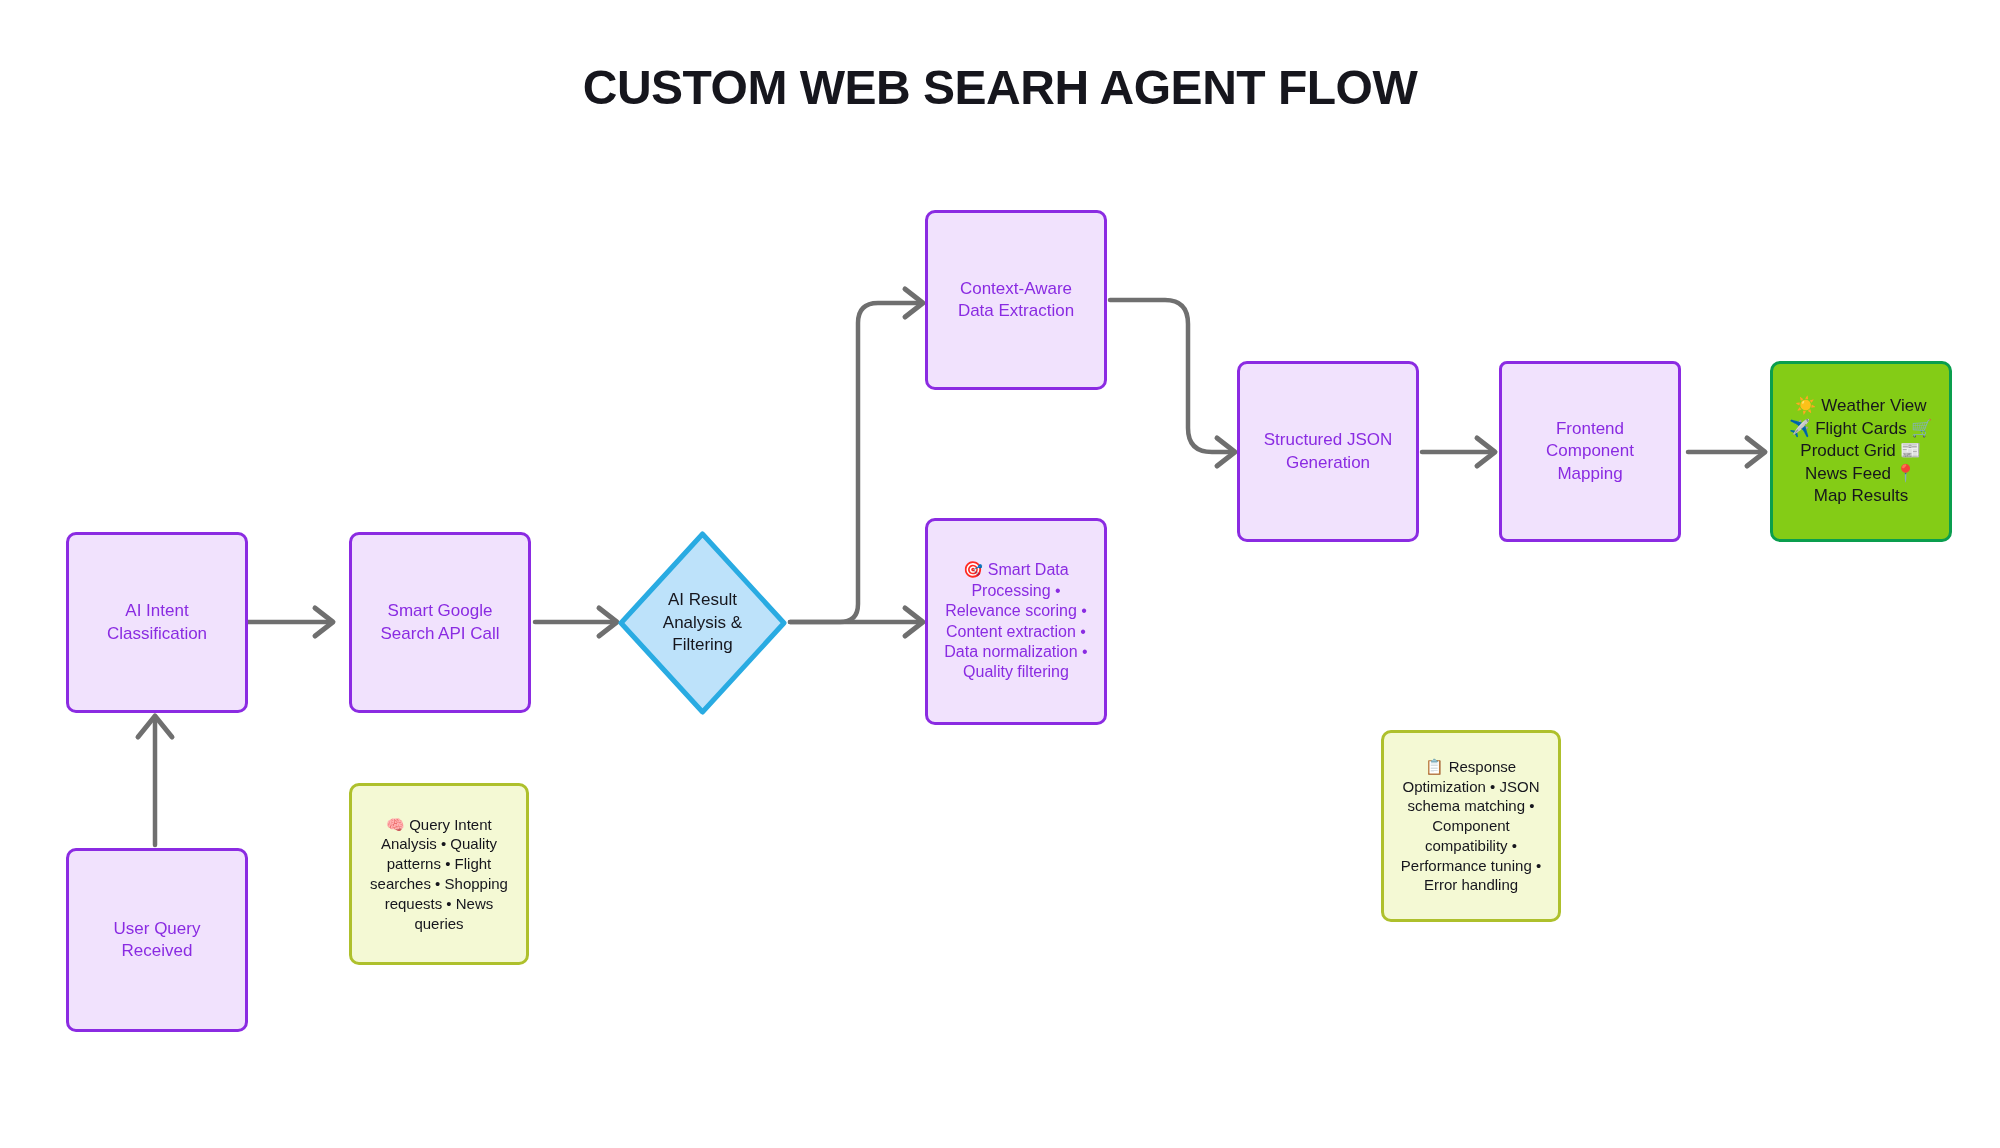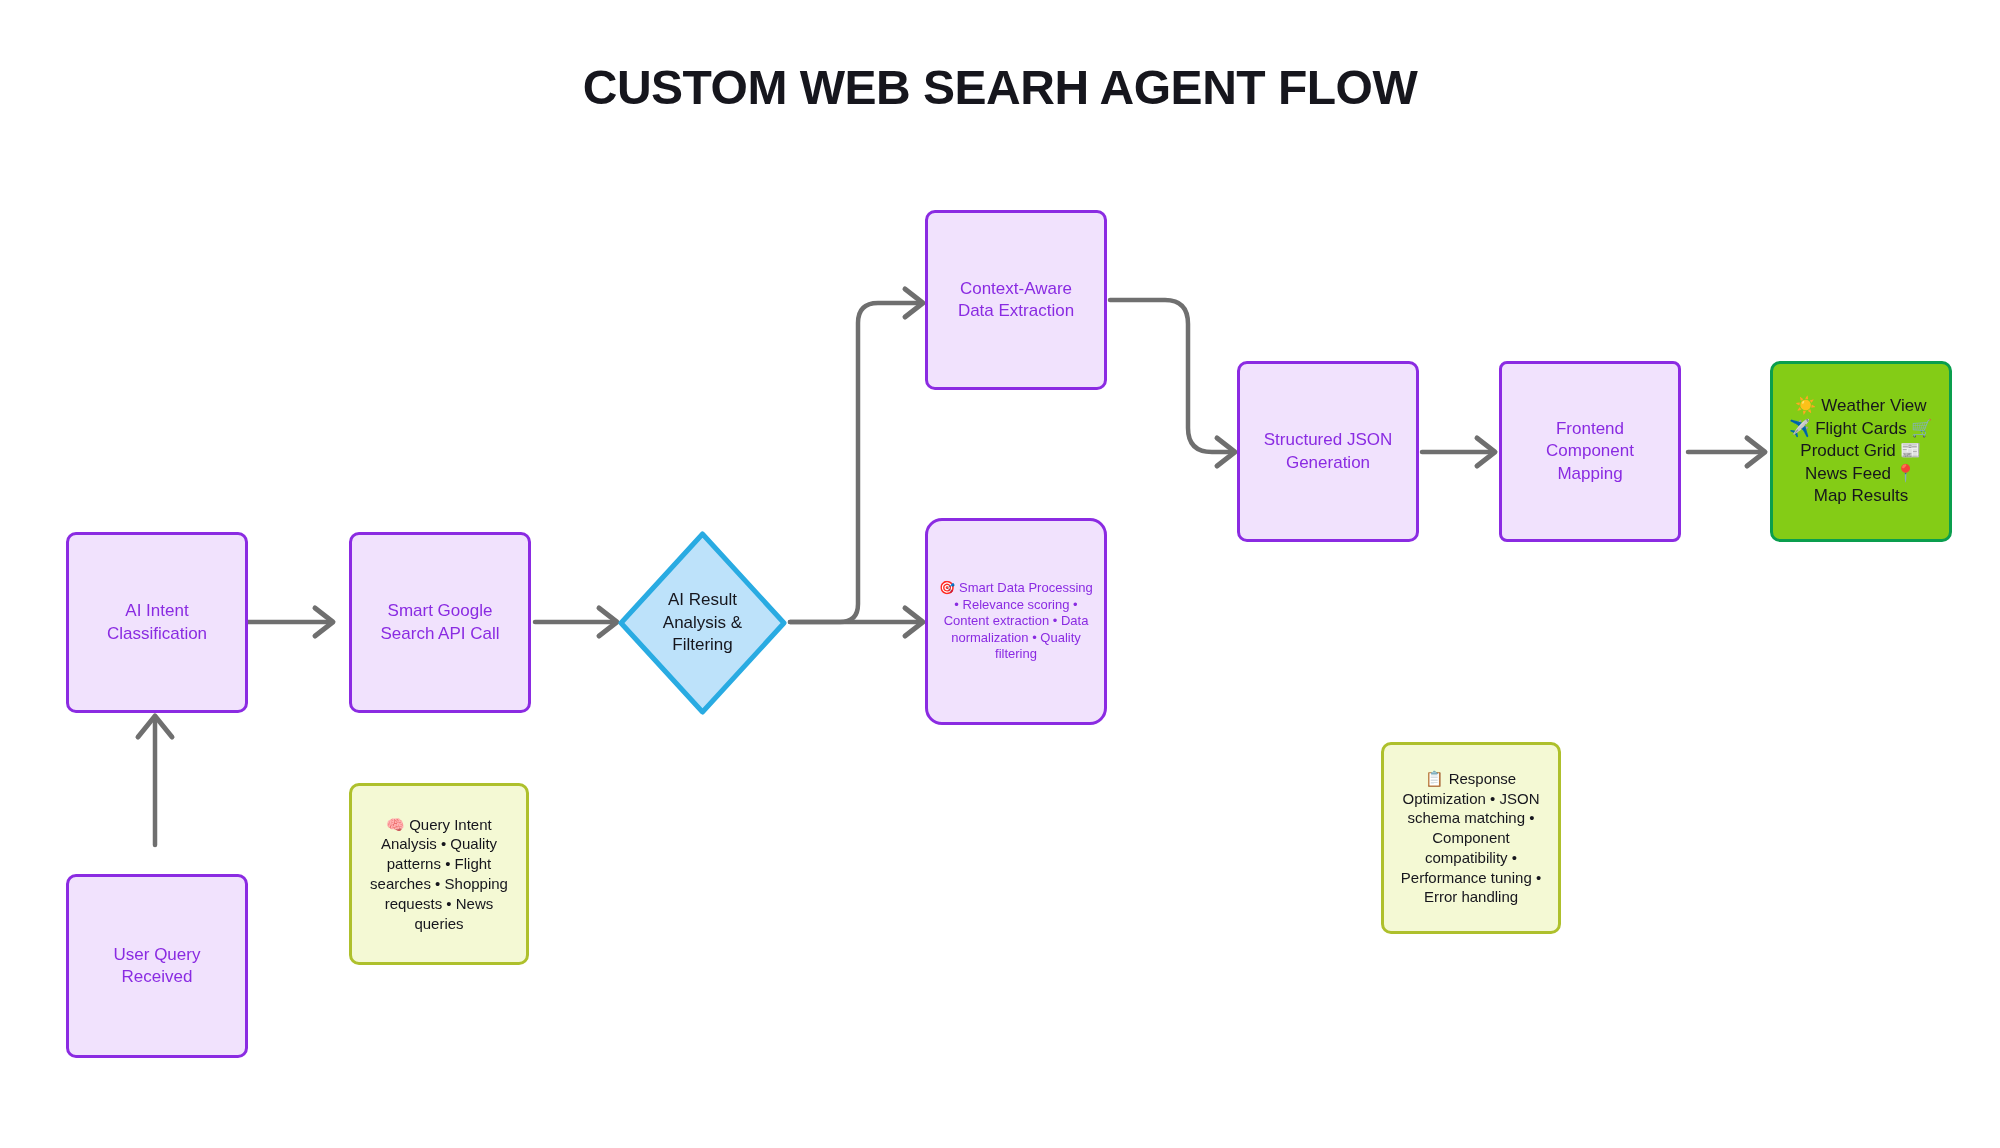--- a/index.html
+++ b/index.html
@@ -79,23 +79,22 @@
   
   .node--green {
     background: #84cc16;
     border-color: #0a9e4e;
     color: #16161d;
     font-size: 17px;
   }
 
   
   .node--dense {
-    font-size: 13px;
+    font-size: 16px;
     line-height: 1.28;
-    border-radius: 17px;
   }
 
   
   .diamond-wrap {
     position: absolute;
   }
   .diamond-shape {
     position: absolute;
     inset: 0;
   }
@@ -172,21 +171,21 @@
       <path class="edge" d="M 1422 452 L 1492 452"></path>
       <path class="edge-head" d="M 1477 438 L 1495 452 L 1477 466"></path>
     </g>
 
     <g>
       <path class="edge" d="M 1688 452 L 1762 452"></path>
       <path class="edge-head" d="M 1747 438 L 1765 452 L 1747 466"></path>
     </g>
   </svg>
 
-  <div class="node node--purple" style="left:66px; top:848px; width:182px; height:184px;margin-top:26px;">
+  <div class="node node--purple" style="left:66px; top:848px; width:182px; height:184px;">
     <span class="label">User Query
 Received</span>
   </div>
 
   <div class="node node--purple" style="left:66px; top:532px; width:182px; height:181px;">
     <span class="label">AI Intent
 Classification</span>
   </div>
 
   <div class="node node--note" style="left:349px; top:783px; width:180px; height:182px;">
@@ -220,21 +219,21 @@
     <span class="label">Structured JSON
 Generation</span>
   </div>
 
   <div class="node node--purple" style="left:1499px; top:361px; width:182px; height:181px;border-radius:8px;">
     <span class="label">Frontend
 Component
 Mapping</span>
   </div>
 
-  <div class="node node--note" style="left:1381px; top:730px; width:180px; height:192px;margin-top:12px;">
+  <div class="node node--note" style="left:1381px; top:730px; width:180px; height:192px;">
     <span class="label">📋 Response Optimization • JSON schema matching • Component compatibility • Performance tuning • Error handling</span>
   </div>
 
   <div class="node node--green" style="left:1770px; top:361px; width:182px; height:181px;">
     <span class="label">☀️ Weather View
 ✈️ Flight Cards 🛒
 Product Grid 📰
 News Feed 📍
 Map Results</span>
   </div>

